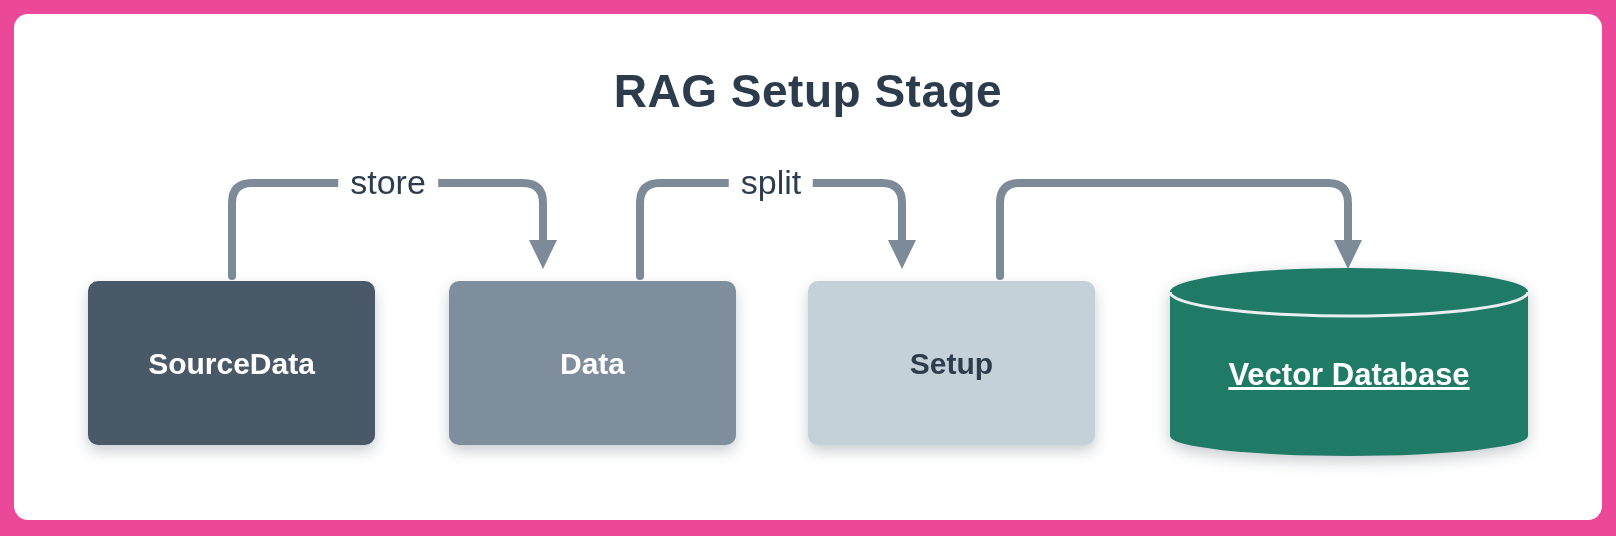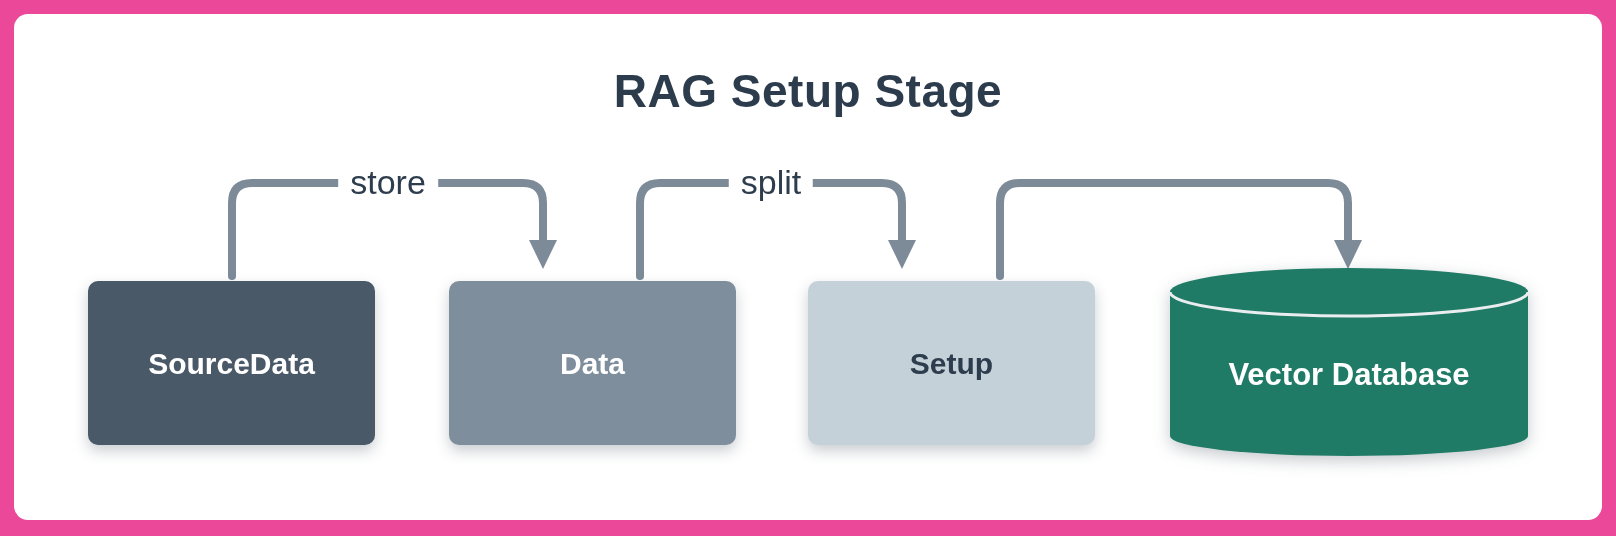--- a/index.html
+++ b/index.html
@@ -33,21 +33,21 @@
   .cylinder{
     position:absolute;left:1168px;top:268px;width:362px;height:190px;
   }
   .cylinder svg{
     position:absolute;left:0;top:0;
     filter:drop-shadow(0 5px 8px rgba(45,61,77,0.28));
   }
   .cylinder .db-label{
     position:absolute;left:0;top:24px;width:362px;height:166px;
     display:flex;align-items:center;justify-content:center;
-    color:#ffffff;font-size:31px;font-weight:600;white-space:nowrap;
+    color:#ffffff;font-size:31px;font-weight:600;white-space:nowrap;text-decoration:underline;
   }
 </style>
 </head>
 <body>
 
 <div class="frame">
   <div class="card"></div>
 
   <h1 class="title">RAG Setup Stage</h1>
 

